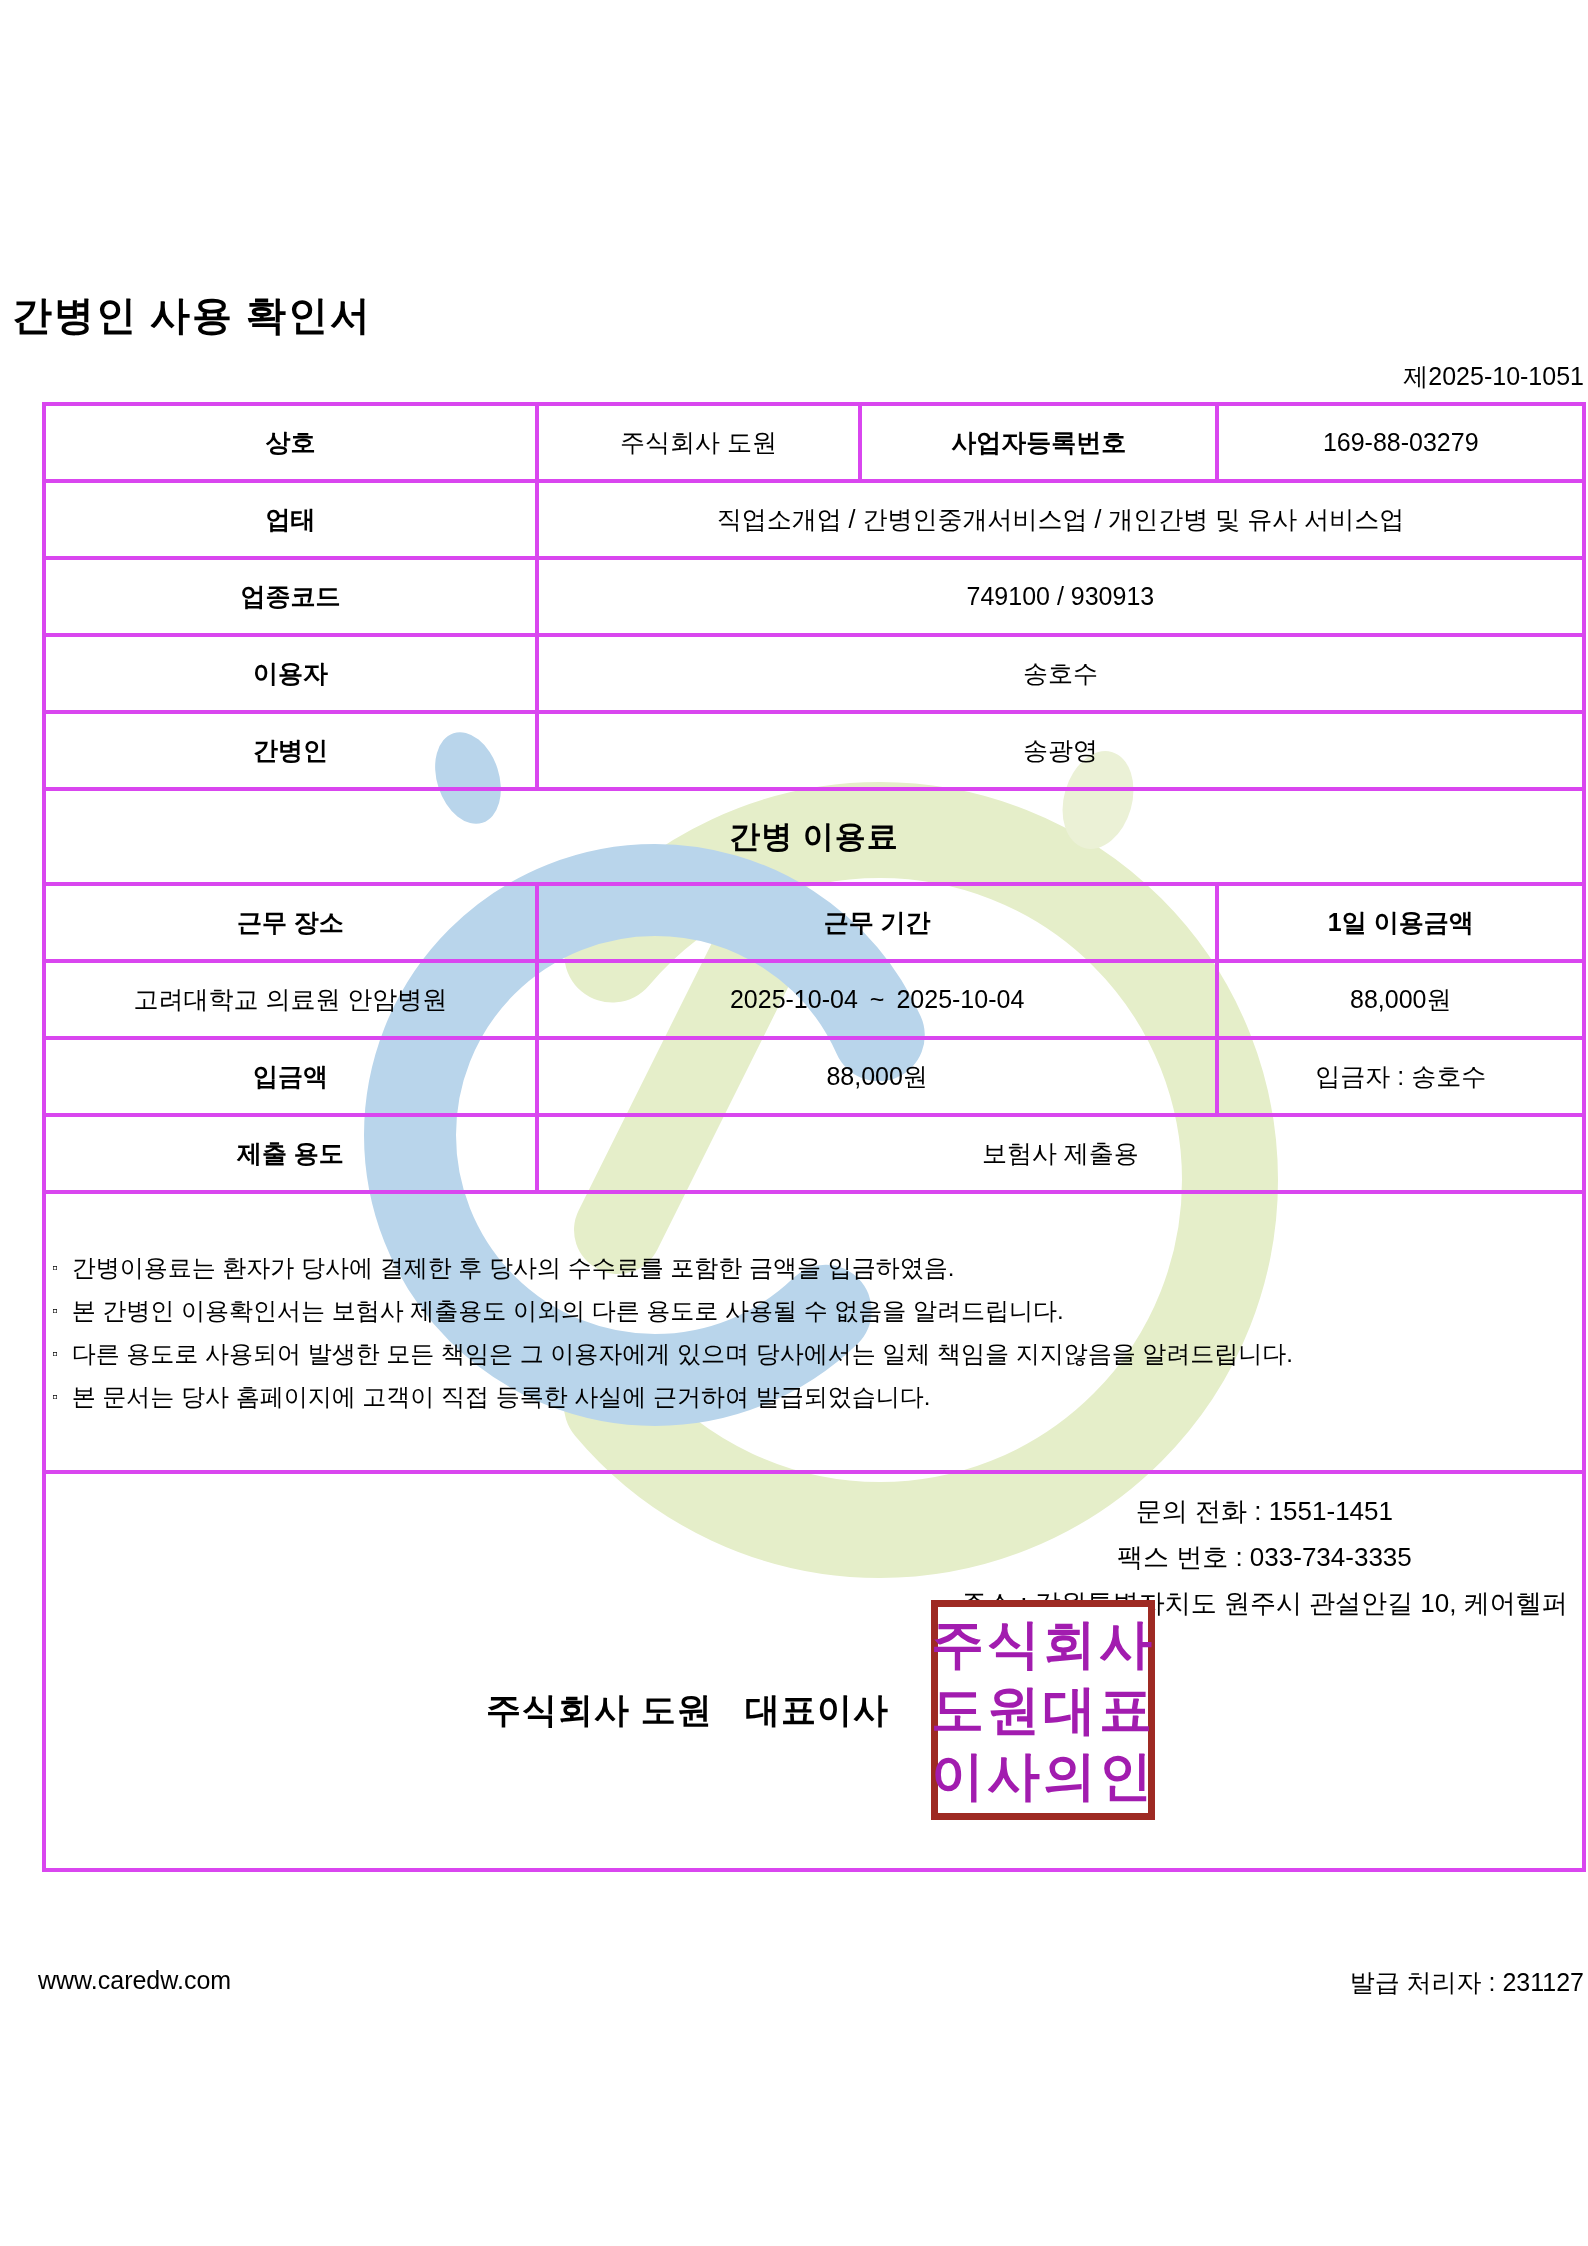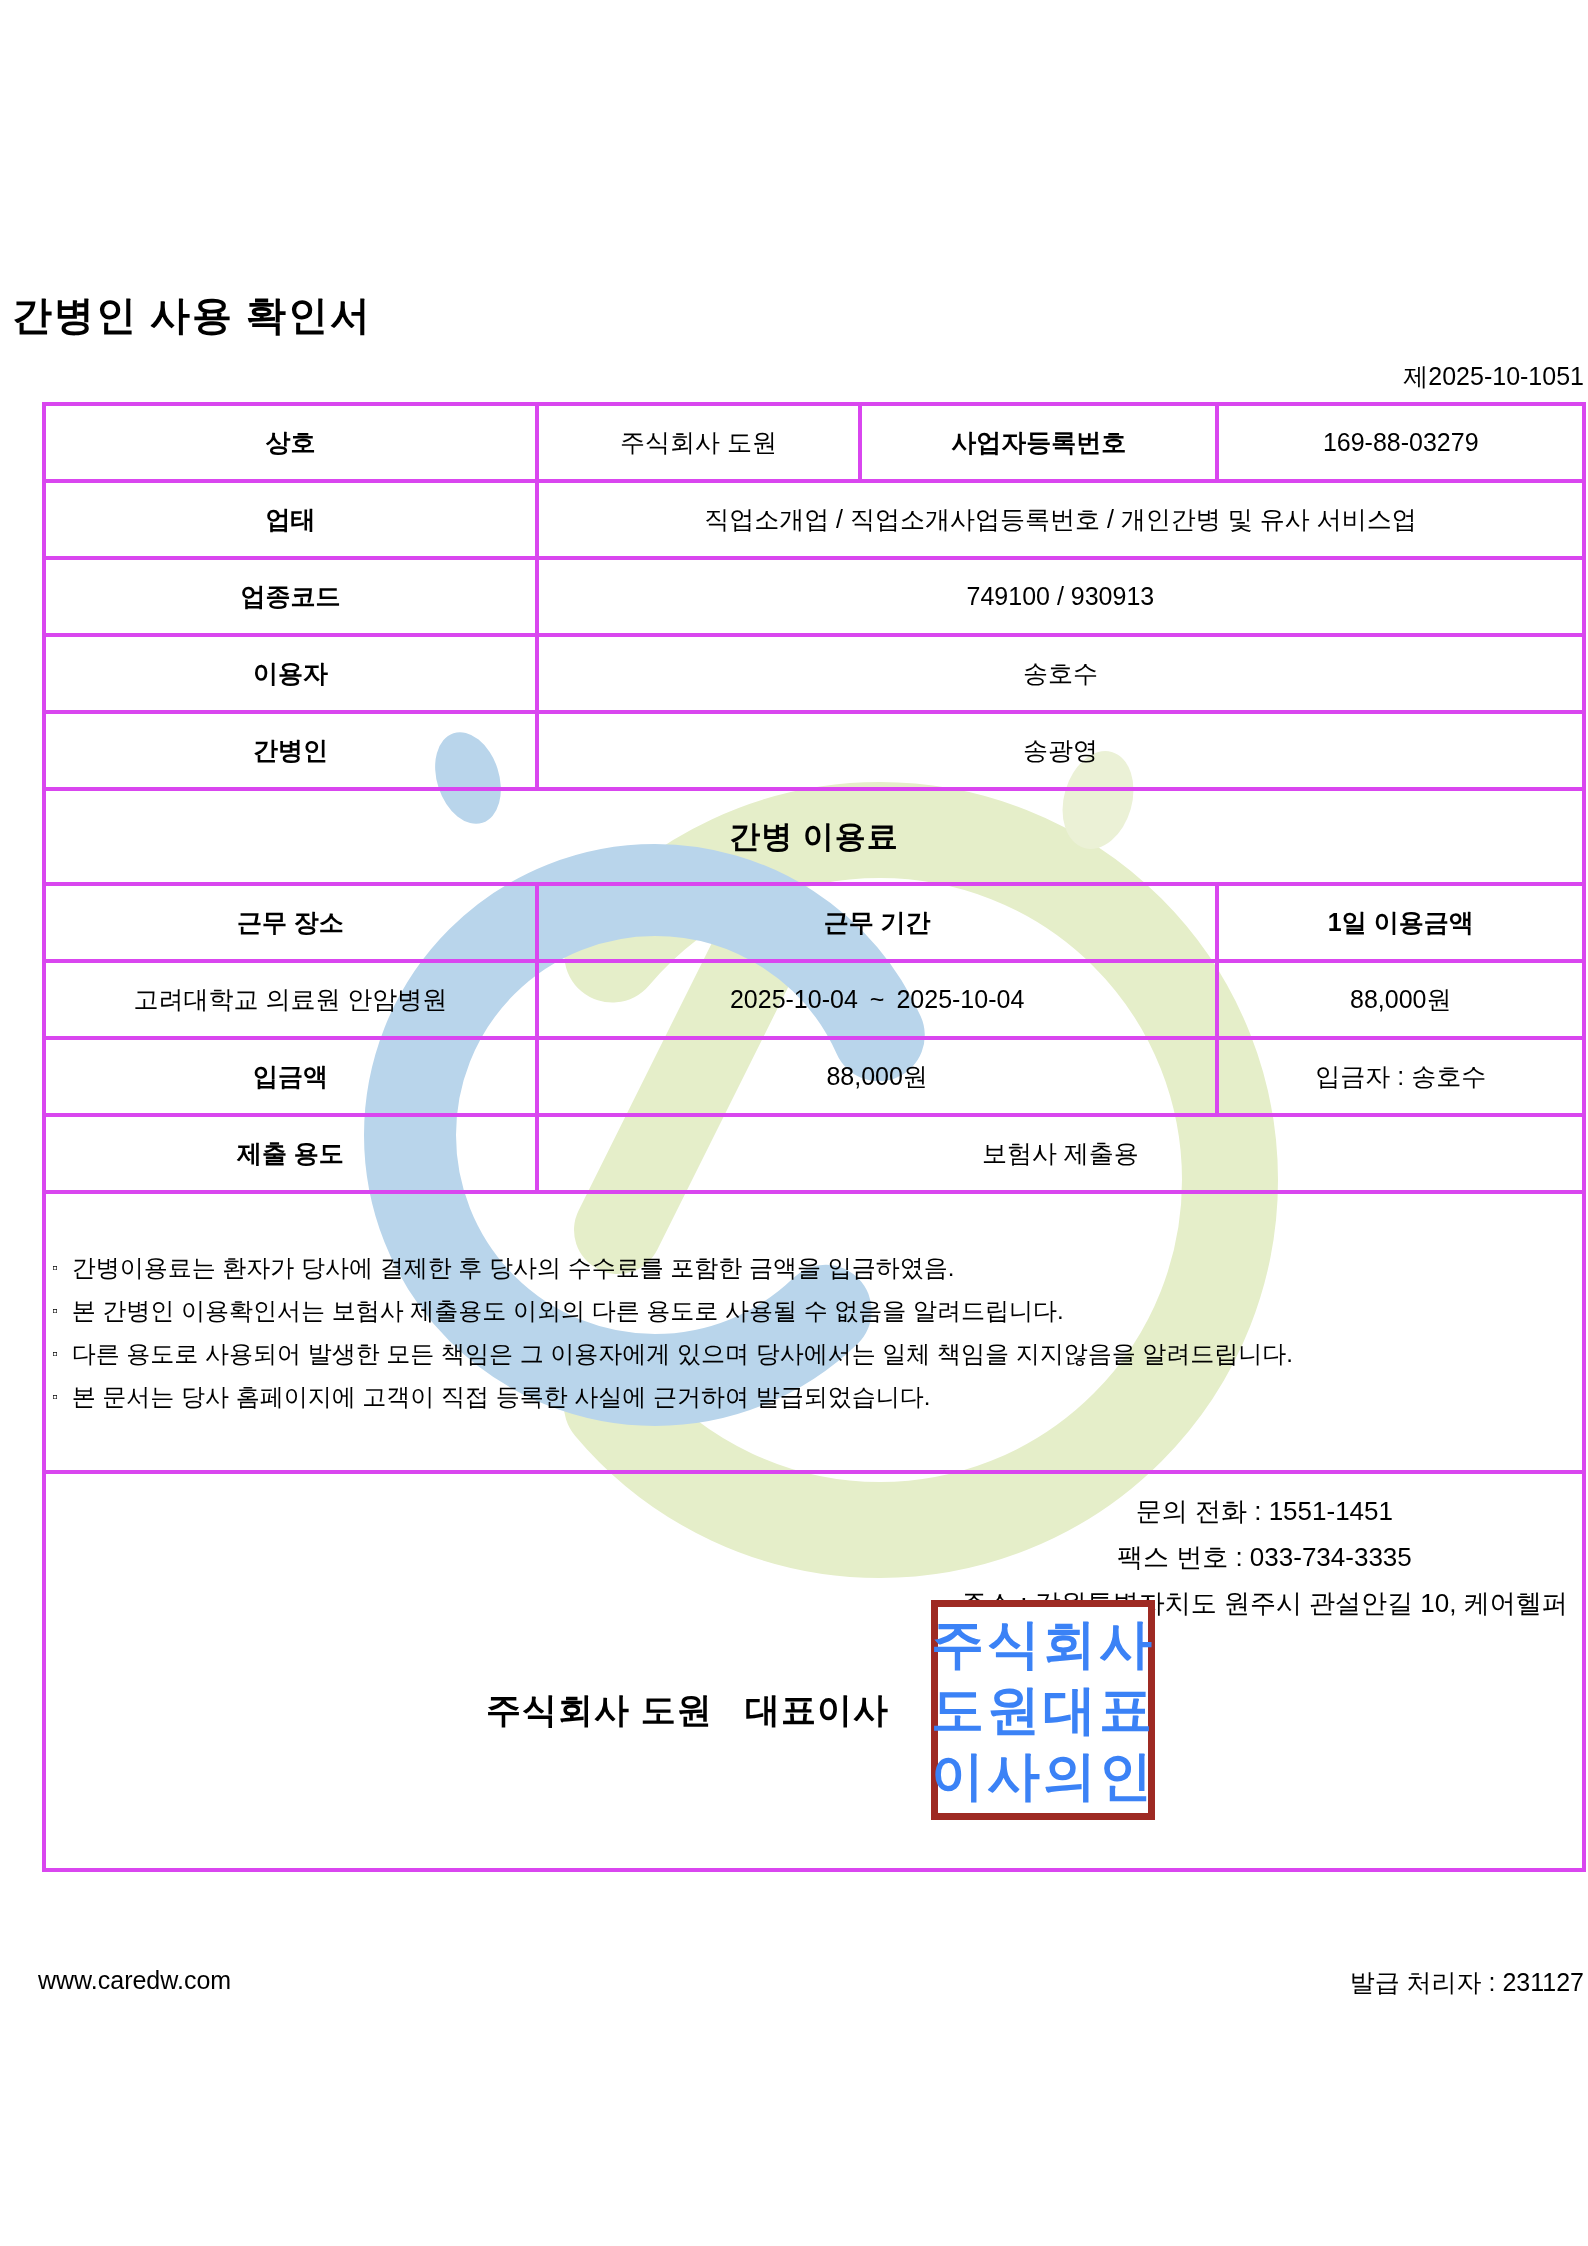--- a/index.html
+++ b/index.html
@@ -39,21 +39,21 @@
     display:flex; align-items:center;
   }
   .sig-text { font-size:35px; font-weight:700; white-space:pre; letter-spacing:1px; }
   .seal {
     margin-left:42px; width:224px; height:220px;
     border:7px solid #9e2a23; background:#fff;
     display:flex; flex-direction:column; align-items:center; justify-content:center;
     padding:4px 2px;
   }
   .seal-line {
-    color:#3b82f6; font-weight:700; font-size:53px; line-height:66px;
+    color:#a21caf; font-weight:700; font-size:53px; line-height:66px;
     letter-spacing:3px; white-space:nowrap;
   }
   .footer-bar {
     position:absolute; left:0; top:1966px; width:100%; z-index:2;
     display:flex; justify-content:space-between; padding:0 4px 0 38px;
     font-size:25px;
   }
   .dates { display:inline-flex; gap:12px; }
 </style>
 </head>
@@ -88,21 +88,21 @@
       <tbody>
           <tr class="r-std">
         <td class="lbl">상호</td>
         <td>주식회사 도원</td>
         <td class="lbl">사업자등록번호</td>
         <td>169-88-03279</td>
       </tr>
 
       <tr class="r-std">
         <td class="lbl">업태</td>
-        <td colspan="3">직업소개업 / 직업소개사업등록번호 / 개인간병 및 유사 서비스업</td>
+        <td colspan="3">직업소개업 / 간병인중개서비스업 / 개인간병 및 유사 서비스업</td>
       </tr>
 
       <tr class="r-std">
         <td class="lbl">업종코드</td>
         <td colspan="3">749100 / 930913</td>
       </tr>
 
 
       <tr class="r-std">
         <td class="lbl">이용자</td>

